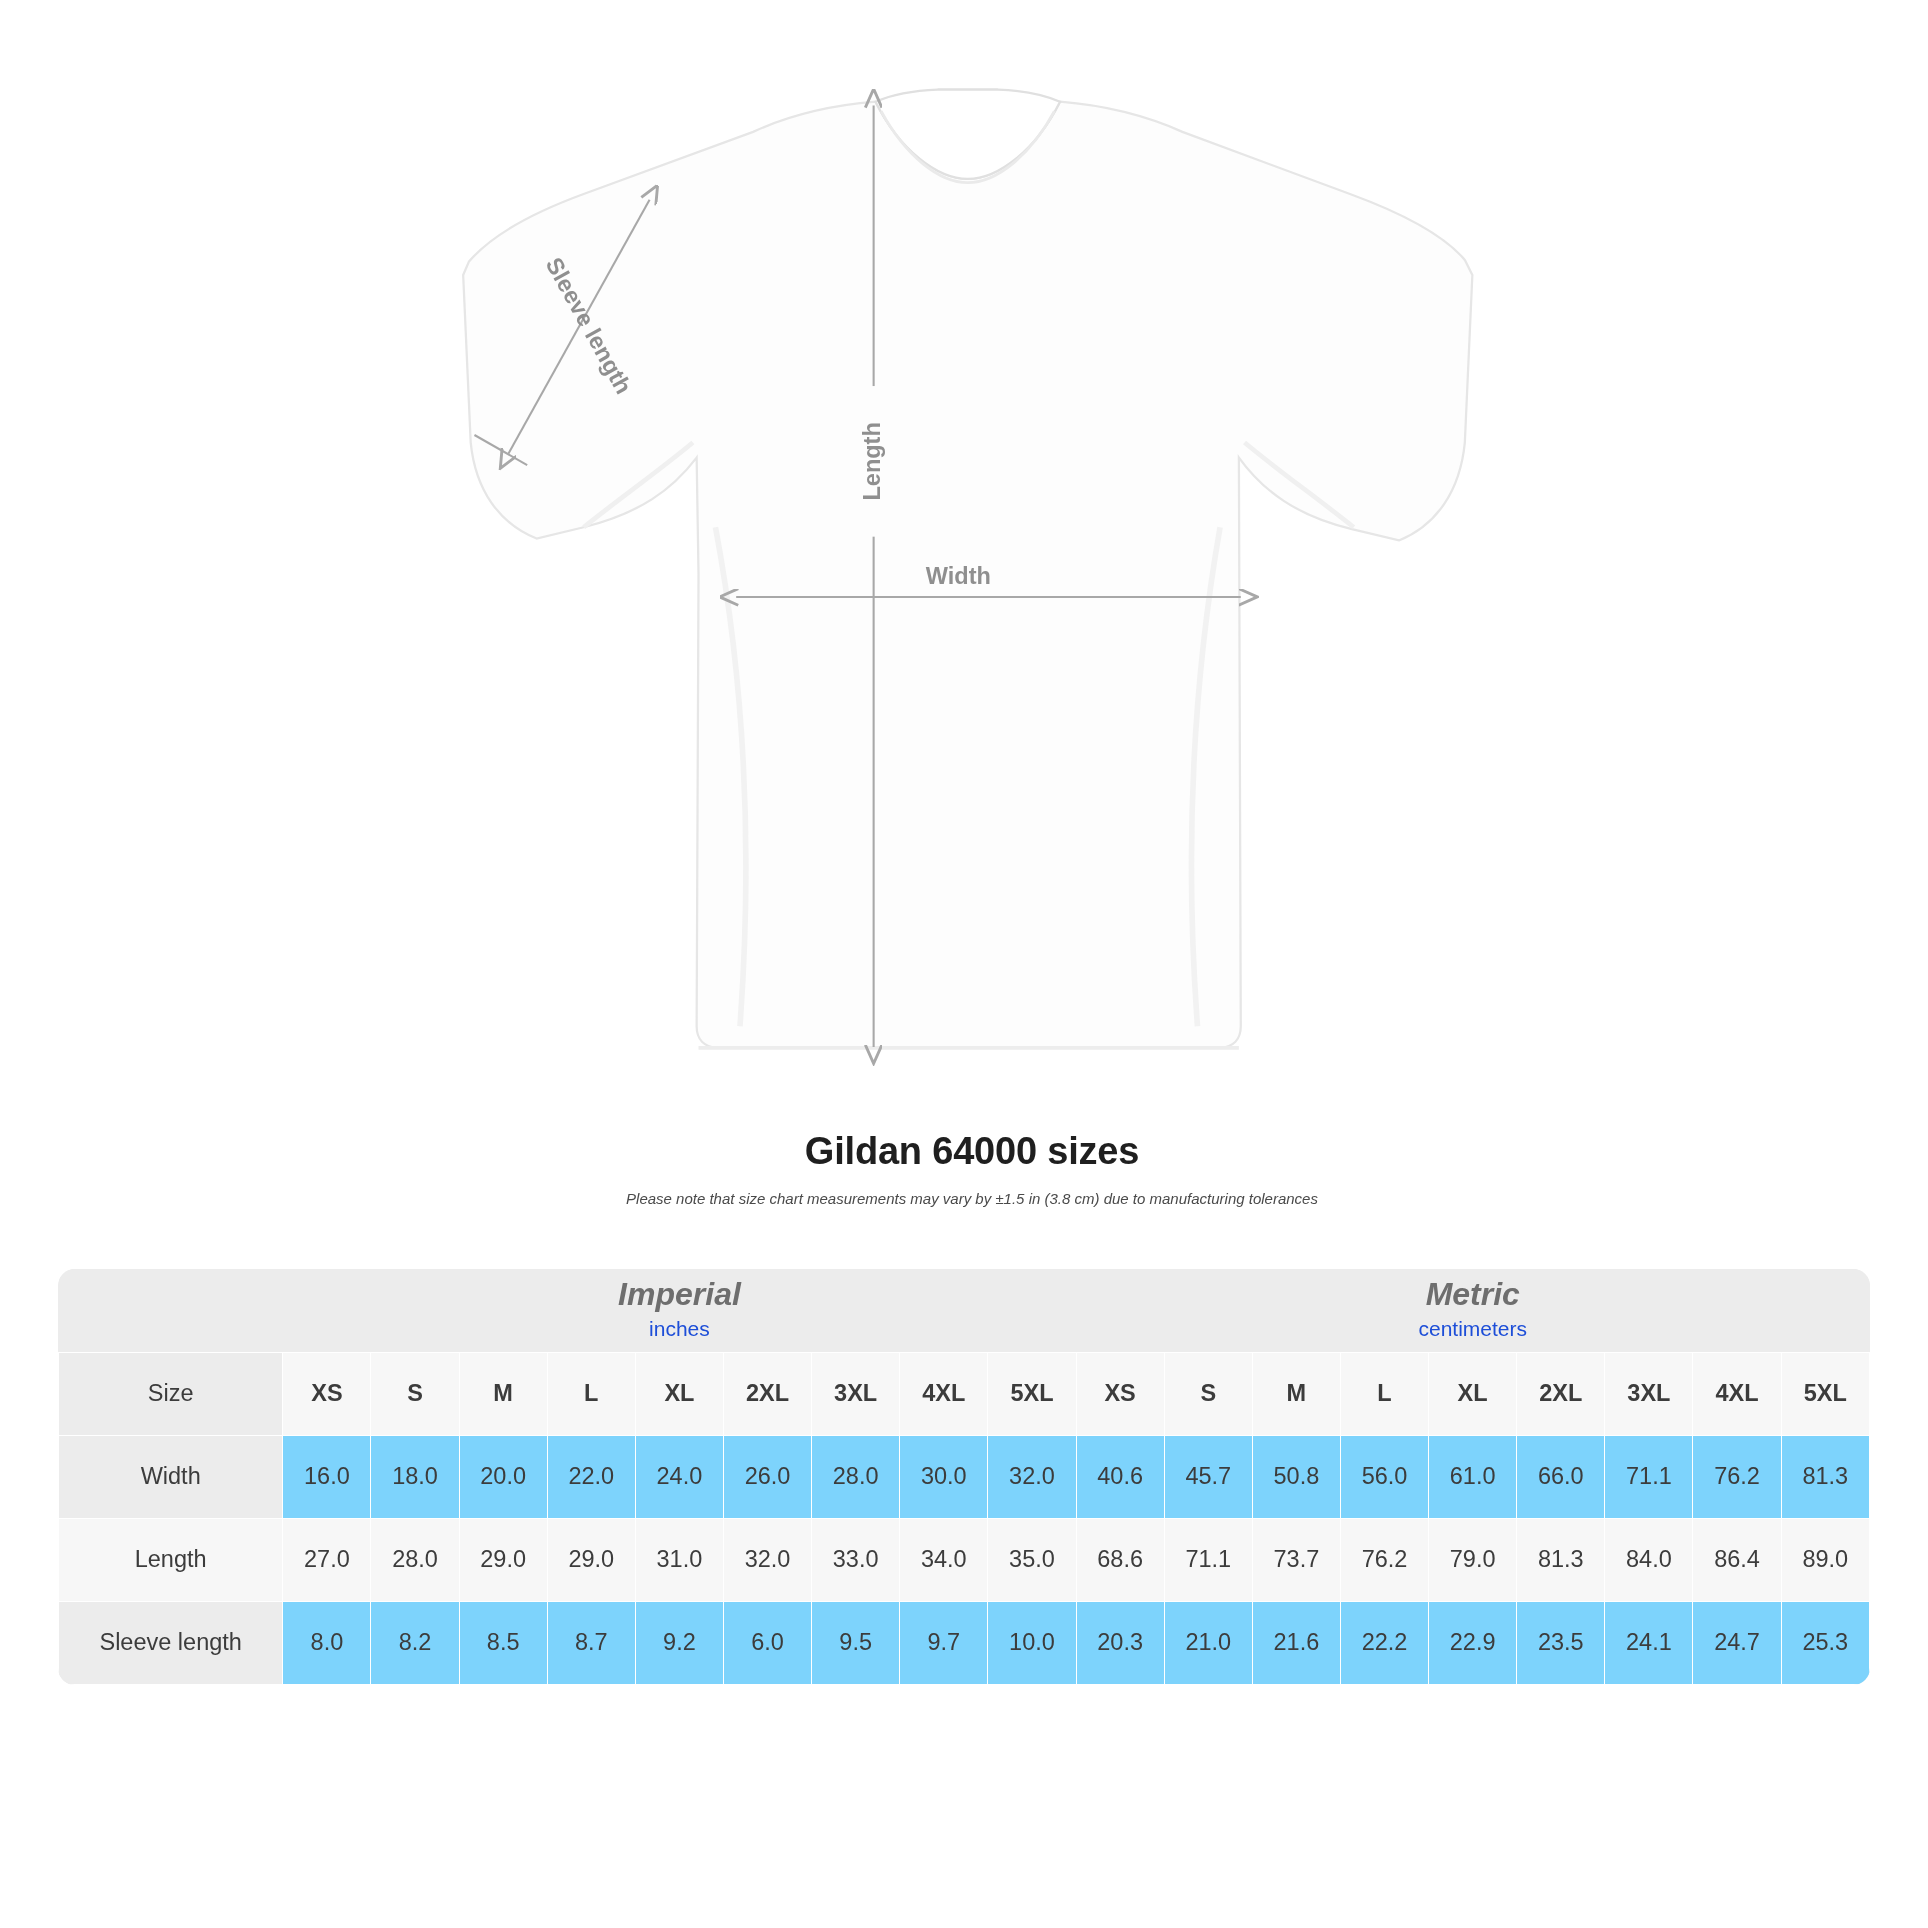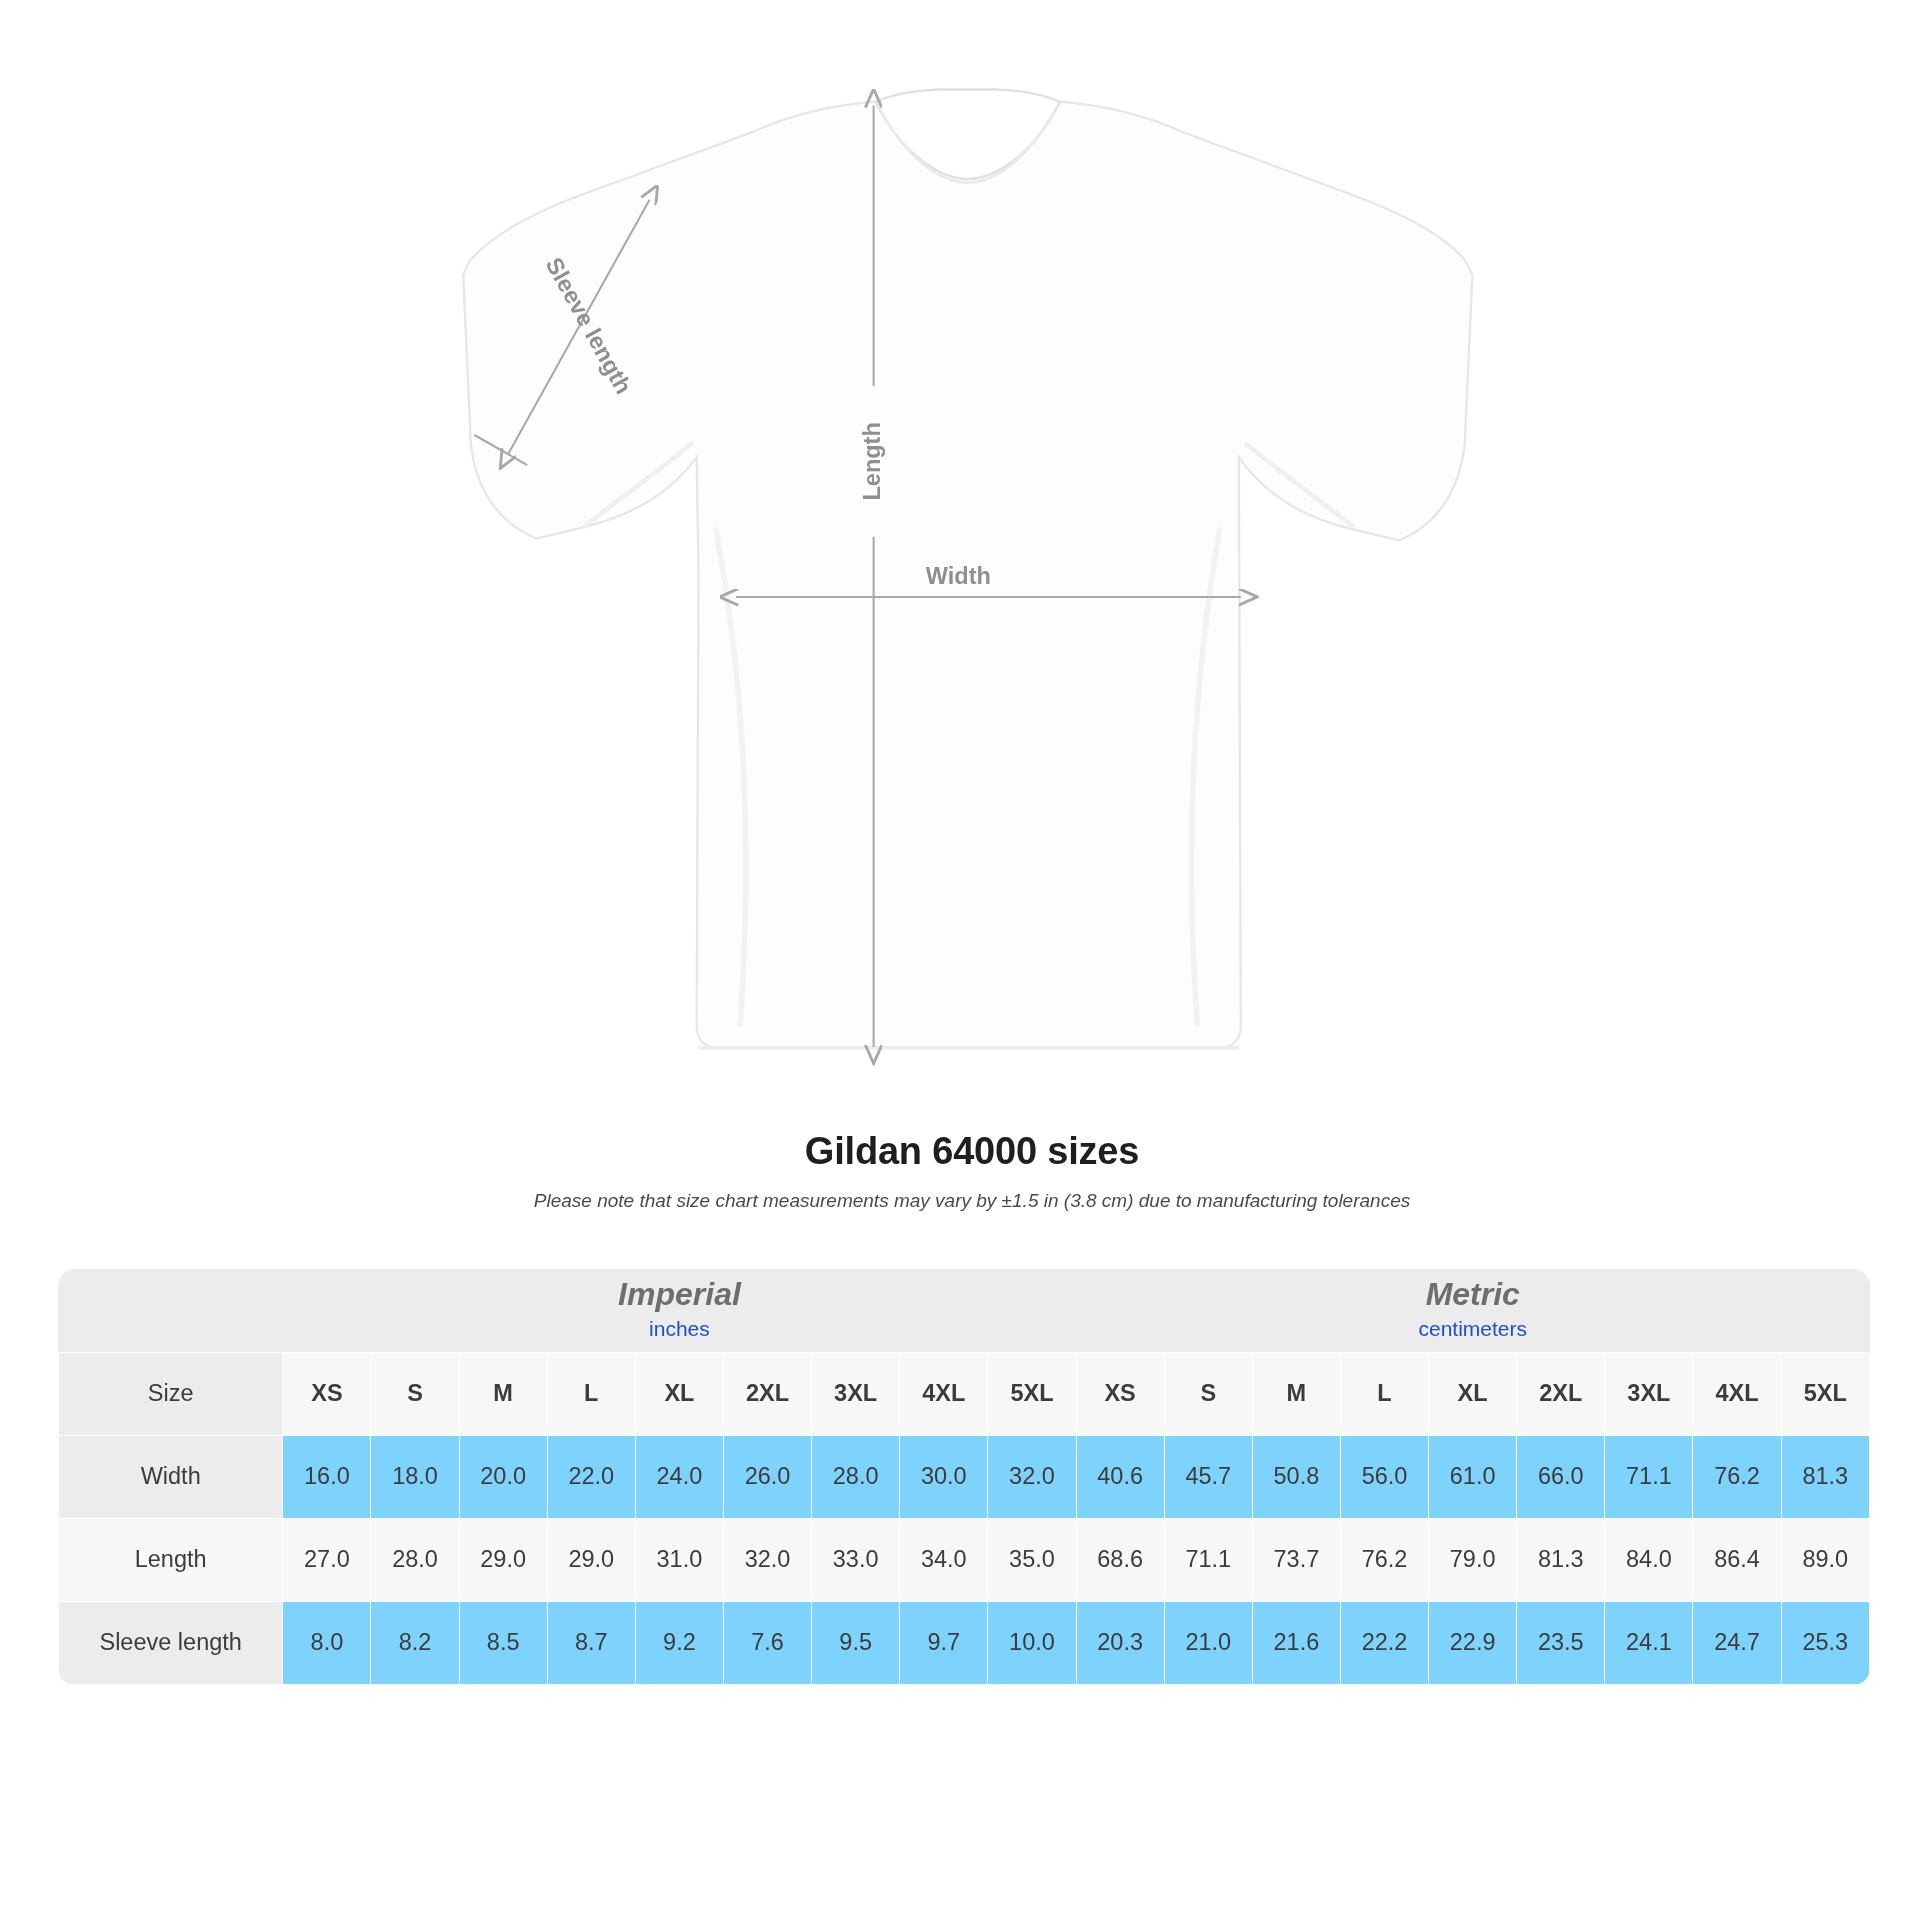--- a/index.html
+++ b/index.html
@@ -33,21 +33,21 @@
     padding-left: 16px;
   }
   #chart-title {
     font-size: 38px;
     font-weight: bold;
     color: #1f1f1f;
     letter-spacing: -0.2px;
   }
   #chart-note {
     margin-top: 17px;
-    font-size: 19px;
+    font-size: 15px;
     font-style: italic;
     color: #4a4a4a;
   }
 
   
   #table-wrap {
     position: absolute;
     left: 58px; top: 1269px;
     width: 1812px;
     border-radius: 17px;
@@ -288,21 +288,21 @@
           <td class="cell">89.0</td>
         </tr>
 
         <tr class="band-a">
           <td class="row-label">Sleeve length</td>
           <td class="cell">8.0</td>
           <td class="cell">8.2</td>
           <td class="cell">8.5</td>
           <td class="cell">8.7</td>
           <td class="cell">9.2</td>
-          <td class="cell">7.6</td>
+          <td class="cell">6.0</td>
           <td class="cell">9.5</td>
           <td class="cell">9.7</td>
           <td class="cell">10.0</td>
           <td class="cell">20.3</td>
           <td class="cell">21.0</td>
           <td class="cell">21.6</td>
           <td class="cell">22.2</td>
           <td class="cell">22.9</td>
           <td class="cell">23.5</td>
           <td class="cell">24.1</td>

